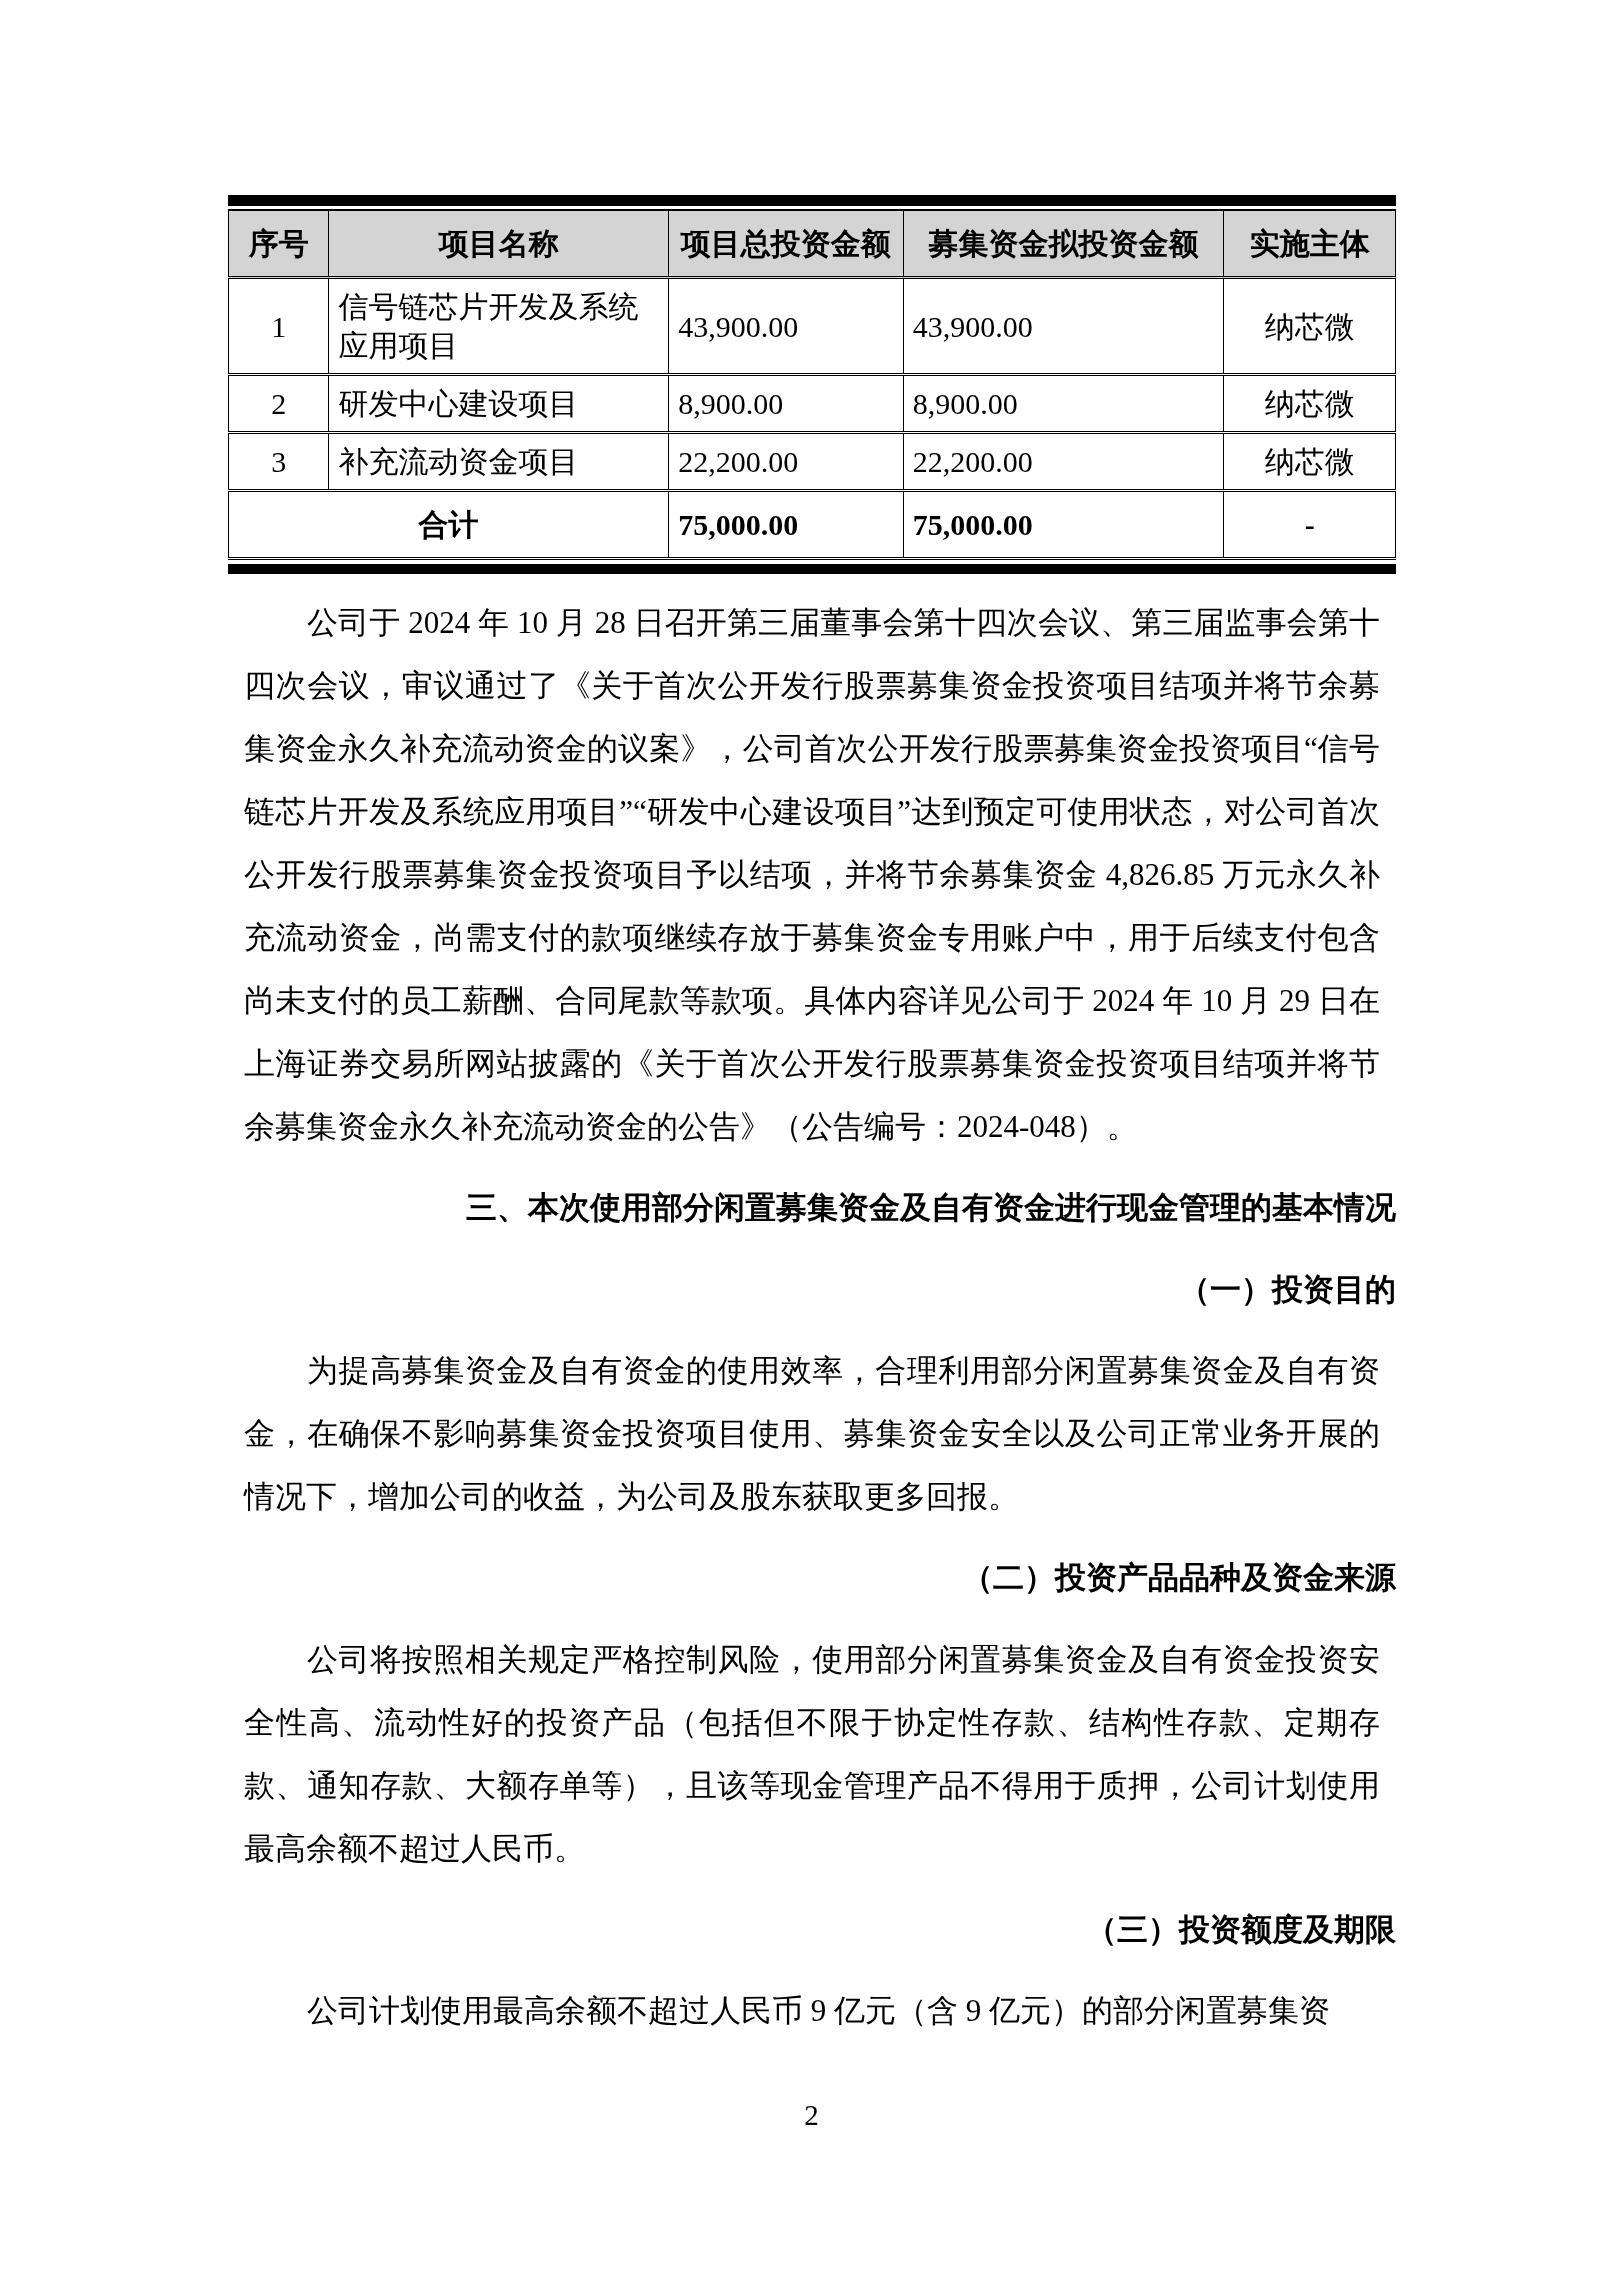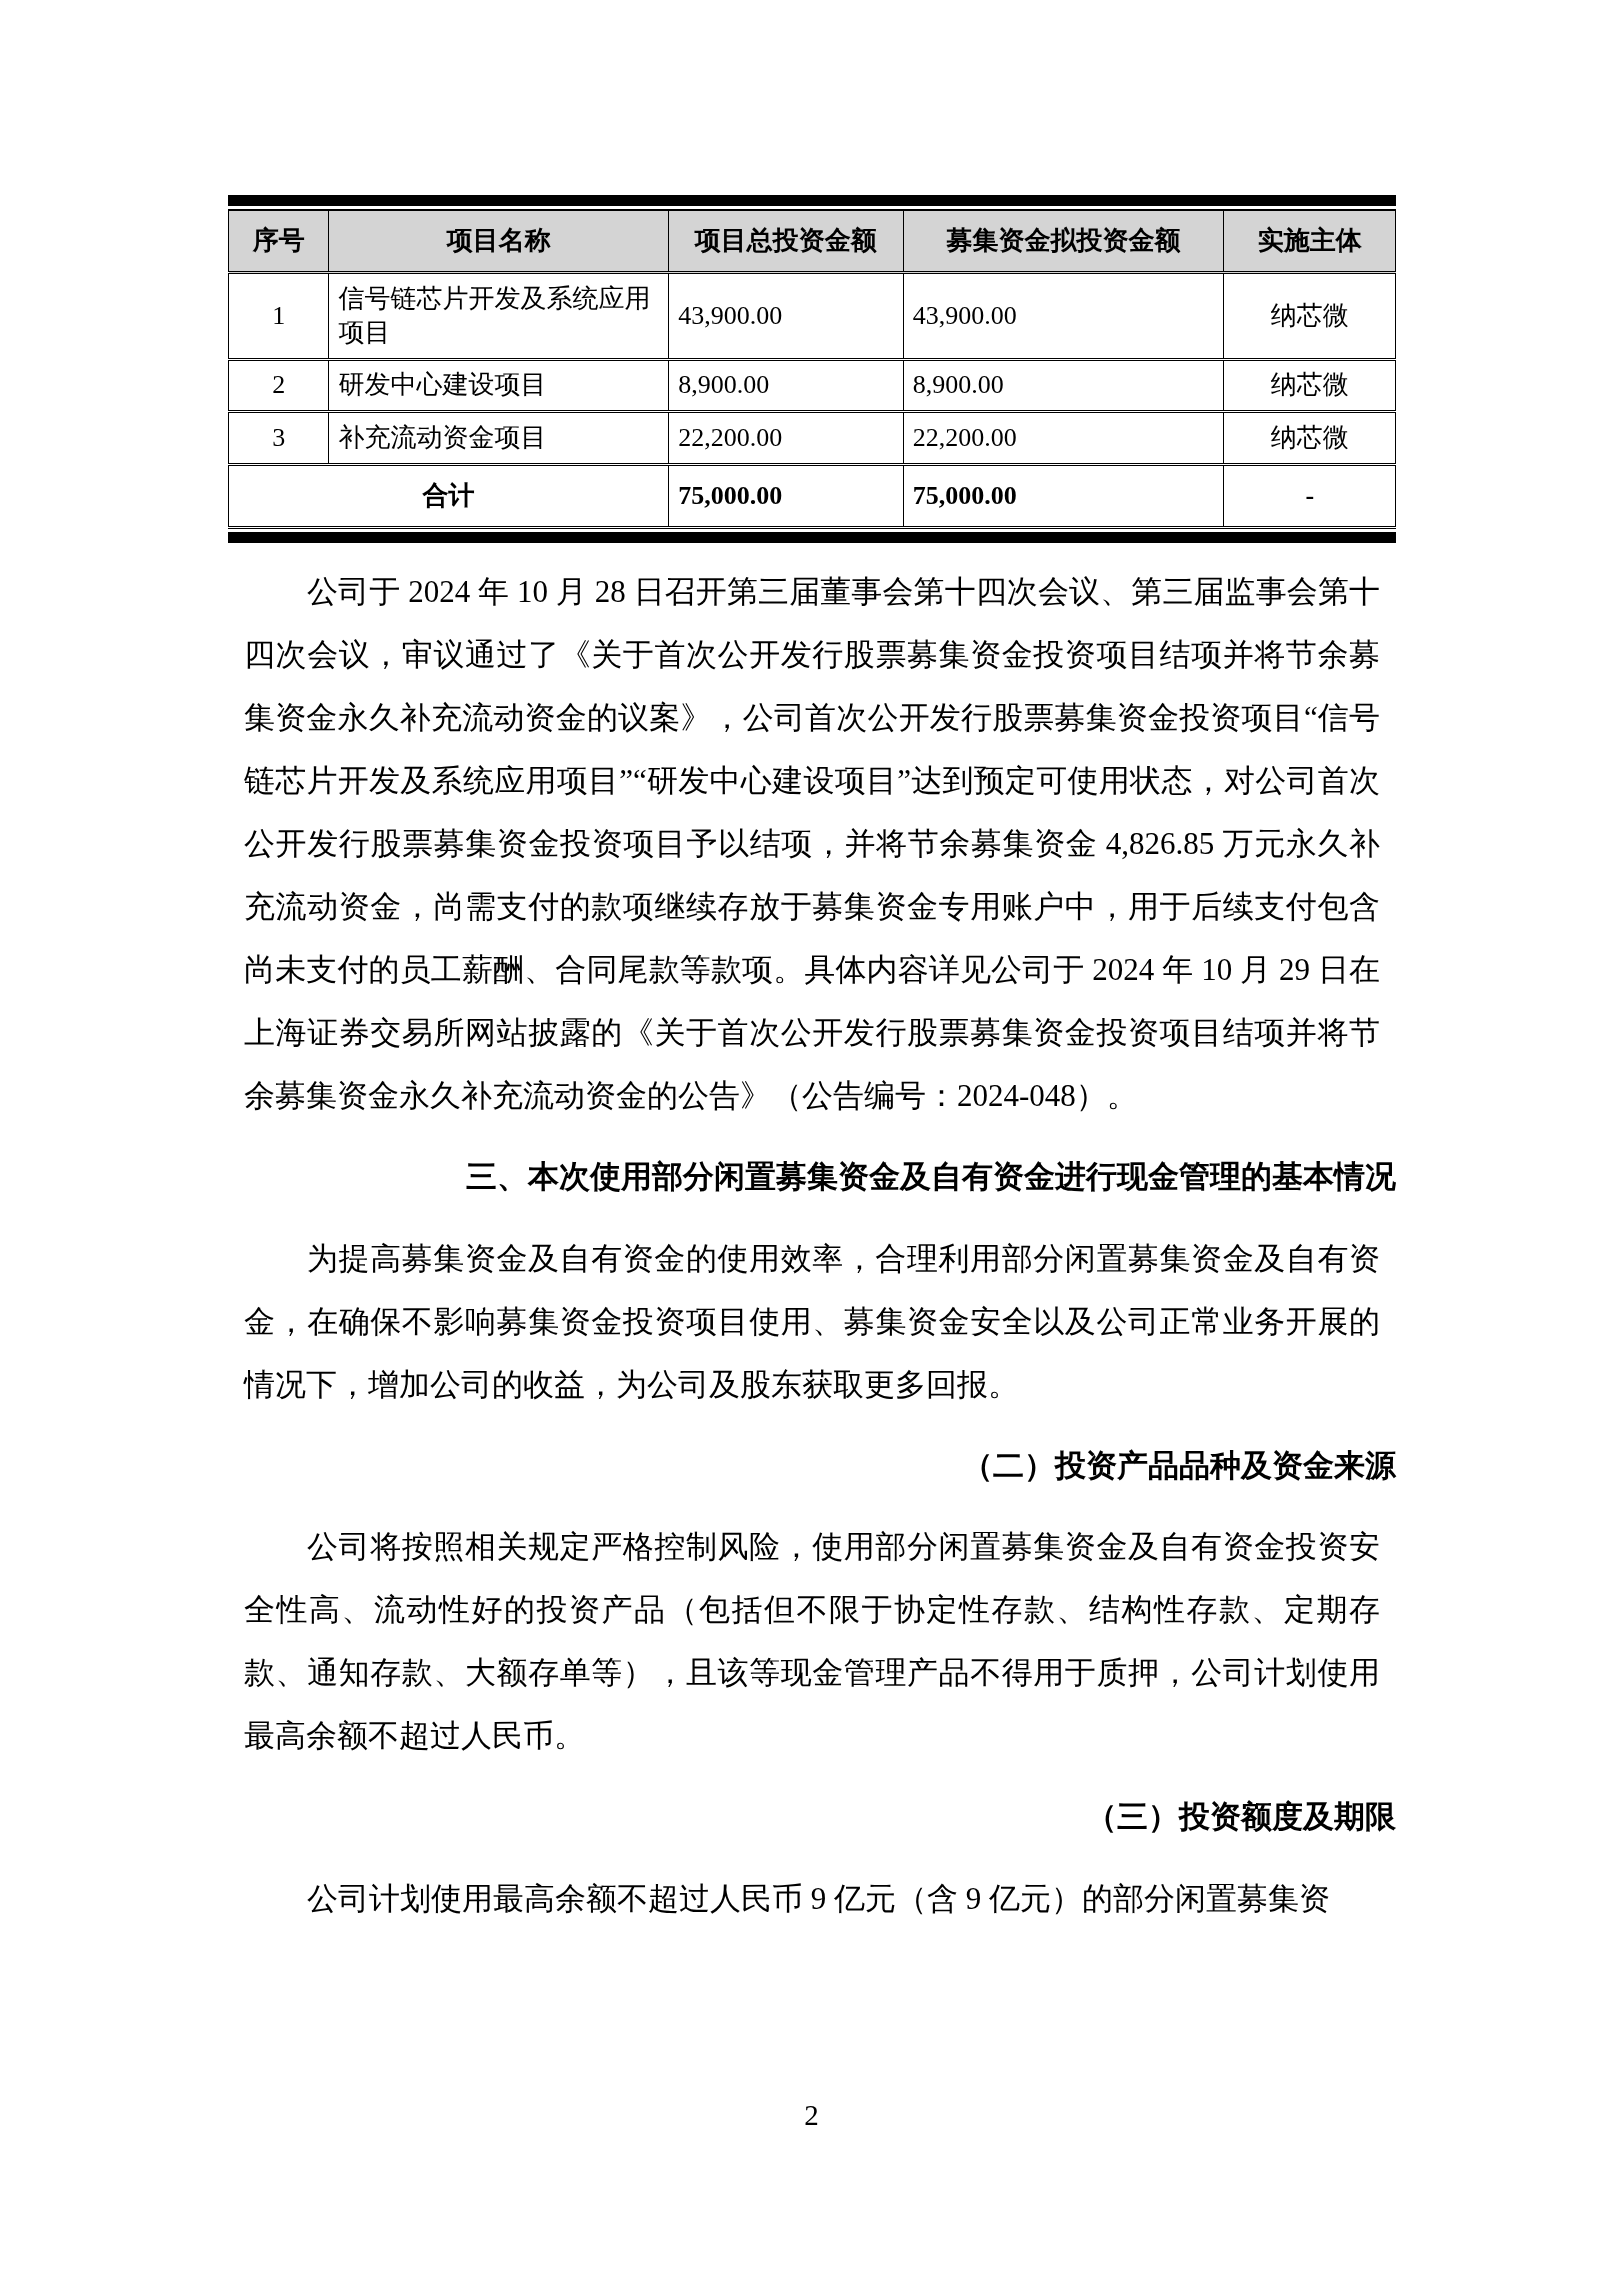--- a/index.html
+++ b/index.html
@@ -26,21 +26,21 @@
     height: 10.5px;
     background: #000000;
   }
   .heavy-rule.top { margin-bottom: 3.9px; }
   .heavy-rule.bottom { margin-top: 3.9px; }
 
   table.fund-table {
     width: 100%;
     border-collapse: collapse;
     table-layout: fixed;
-    font-size: 26px;
+    font-size: 30px;
     line-height: 1.3;
   }
   table.fund-table th,
   table.fund-table td {
     border-left: 1.3px solid #000;
     border-right: 1.3px solid #000;
     padding: 7.9px 9.2px;
     vertical-align: middle;
   }
   table.fund-table thead th {
@@ -156,20 +156,21 @@
         </tr>
       </tbody>
     </table>
 
     <div class="heavy-rule bottom"></div>
 
     <p class="para first">公司于 2024 年 10 月 28 日召开第三届董事会第十四次会议、第三届监事会第十四次会议，审议通过了《关于首次公开发行股票募集资金投资项目结项并将节余募集资金永久补充流动资金的议案》，公司首次公开发行股票募集资金投资项目“信号链芯片开发及系统应用项目”“研发中心建设项目”达到预定可使用状态，对公司首次公开发行股票募集资金投资项目予以结项，并将节余募集资金 4,826.85 万元永久补充流动资金，尚需支付的款项继续存放于募集资金专用账户中，用于后续支付包含尚未支付的员工薪酬、合同尾款等款项。具体内容详见公司于 2024 年 10 月 29 日在上海证券交易所网站披露的《关于首次公开发行股票募集资金投资项目结项并将节余募集资金永久补充流动资金的公告》（公告编号：2024-048）。</p>
 
     <h2 class="doc-heading">三、本次使用部分闲置募集资金及自有资金进行现金管理的基本情况</h2>
 
+    <h3 class="doc-heading">（一）投资目的</h3>
     <p class="para">为提高募集资金及自有资金的使用效率，合理利用部分闲置募集资金及自有资金，在确保不影响募集资金投资项目使用、募集资金安全以及公司正常业务开展的情况下，增加公司的收益，为公司及股东获取更多回报。</p>
 
     <h3 class="doc-heading">（二）投资产品品种及资金来源</h3>
     <p class="para">公司将按照相关规定严格控制风险，使用部分闲置募集资金及自有资金投资安全性高、流动性好的投资产品（包括但不限于协定性存款、结构性存款、定期存款、通知存款、大额存单等），且该等现金管理产品不得用于质押，公司计划使用最高余额不超过人民币。</p>
 
     <h3 class="doc-heading">（三）投资额度及期限</h3>
     <p class="para">公司计划使用最高余额不超过人民币 9 亿元（含 9 亿元）的部分闲置募集资</p>
 
   </div>
 

